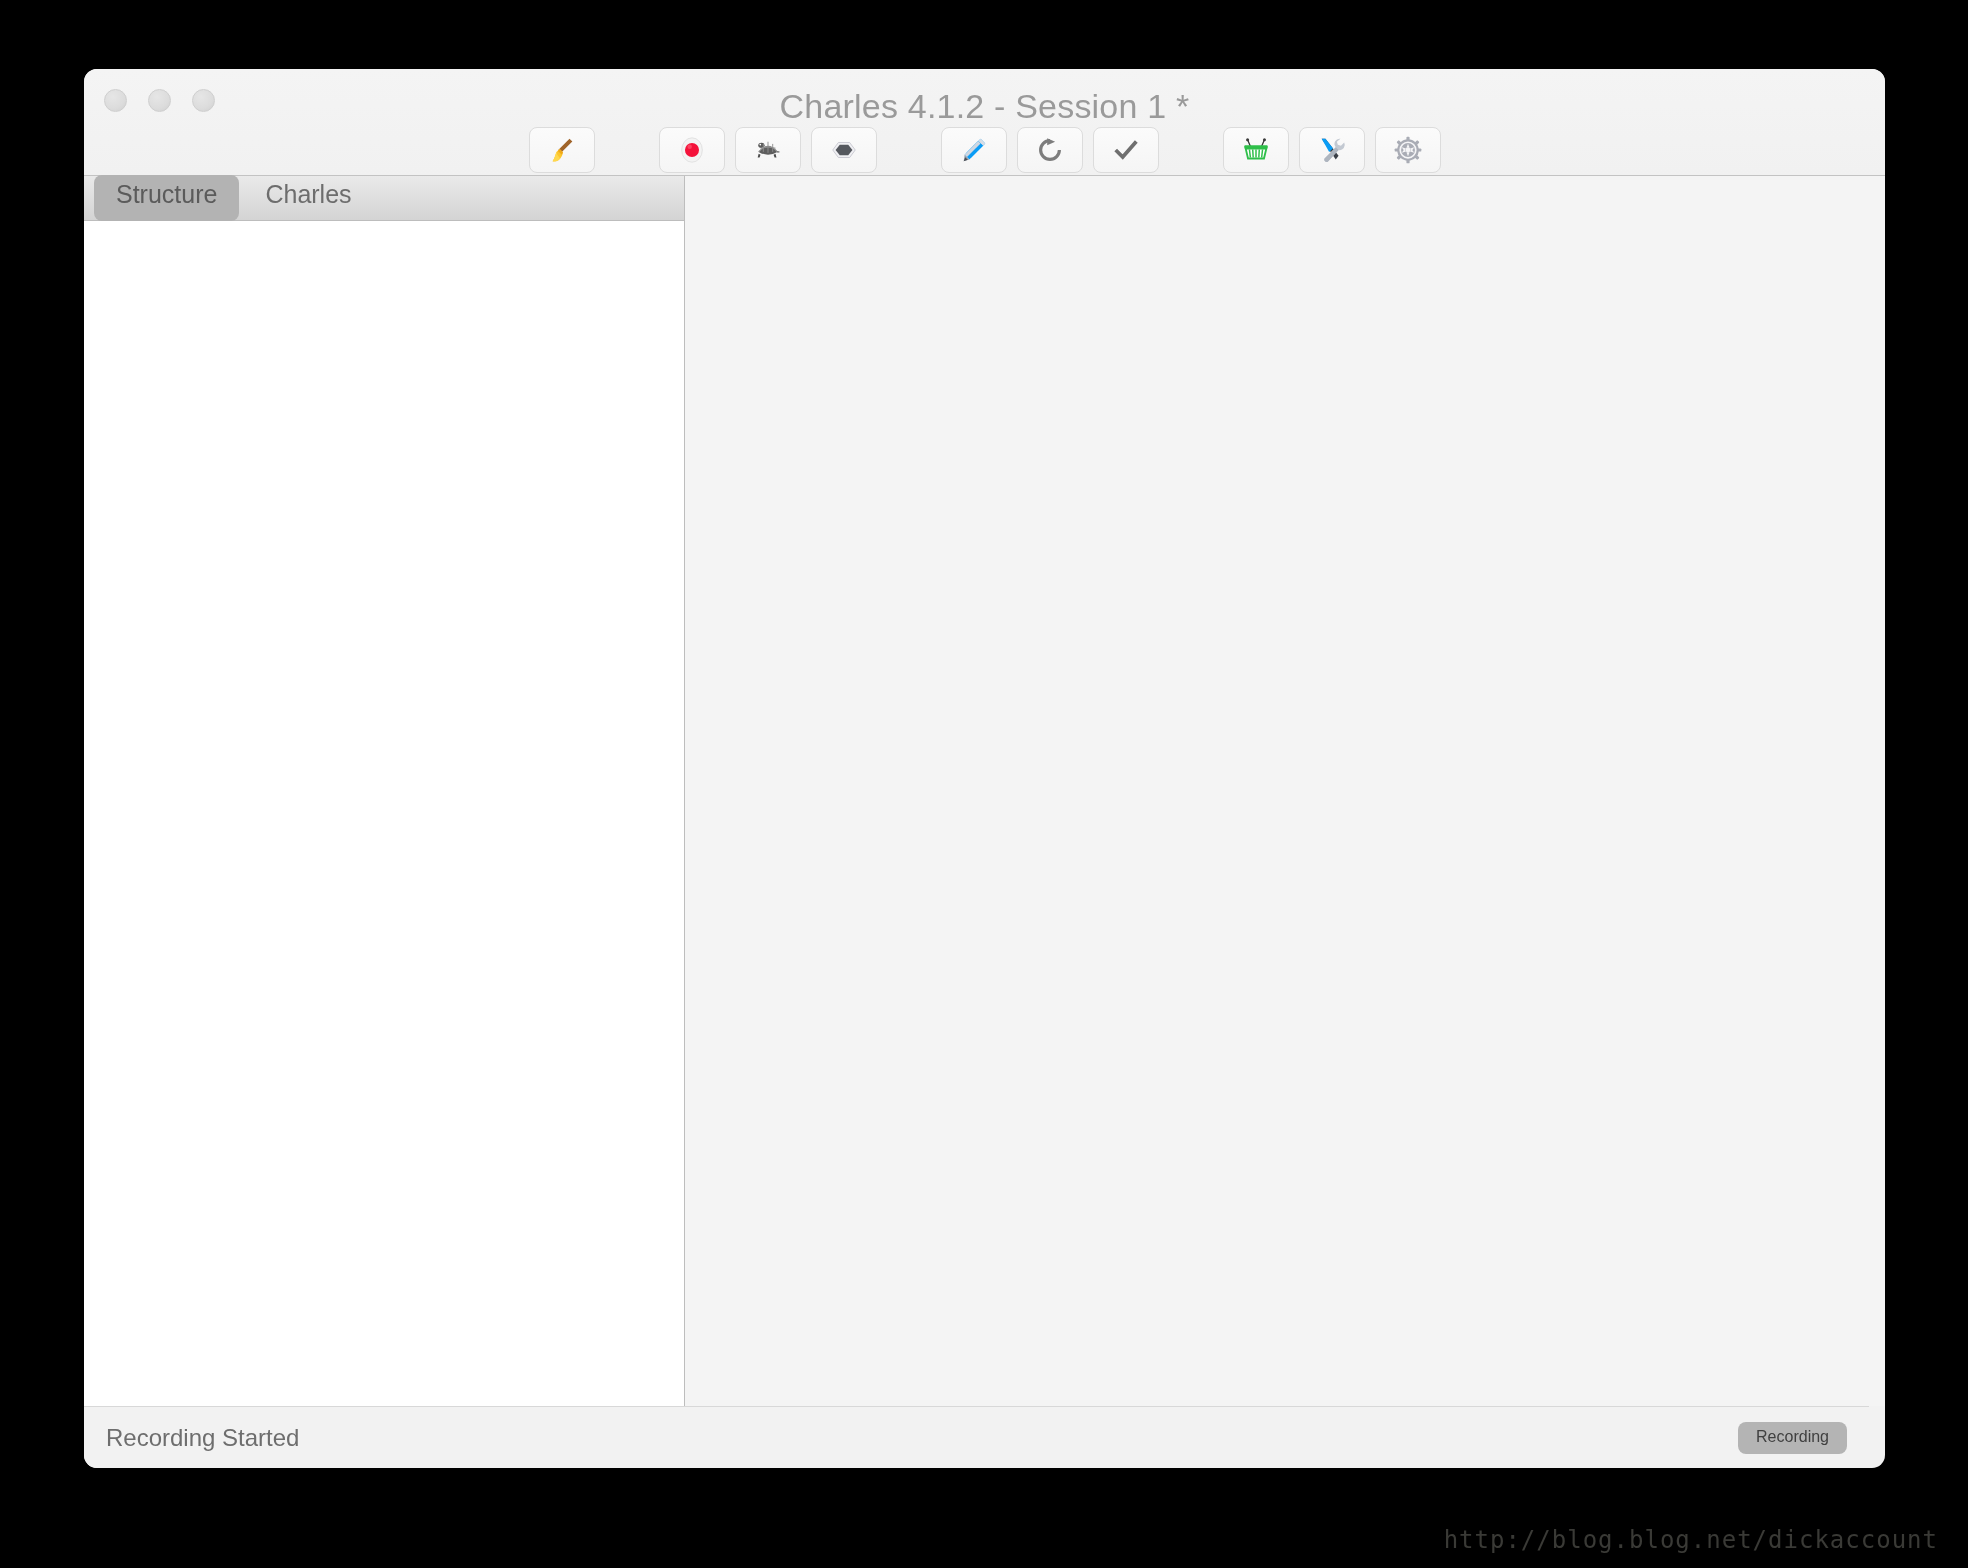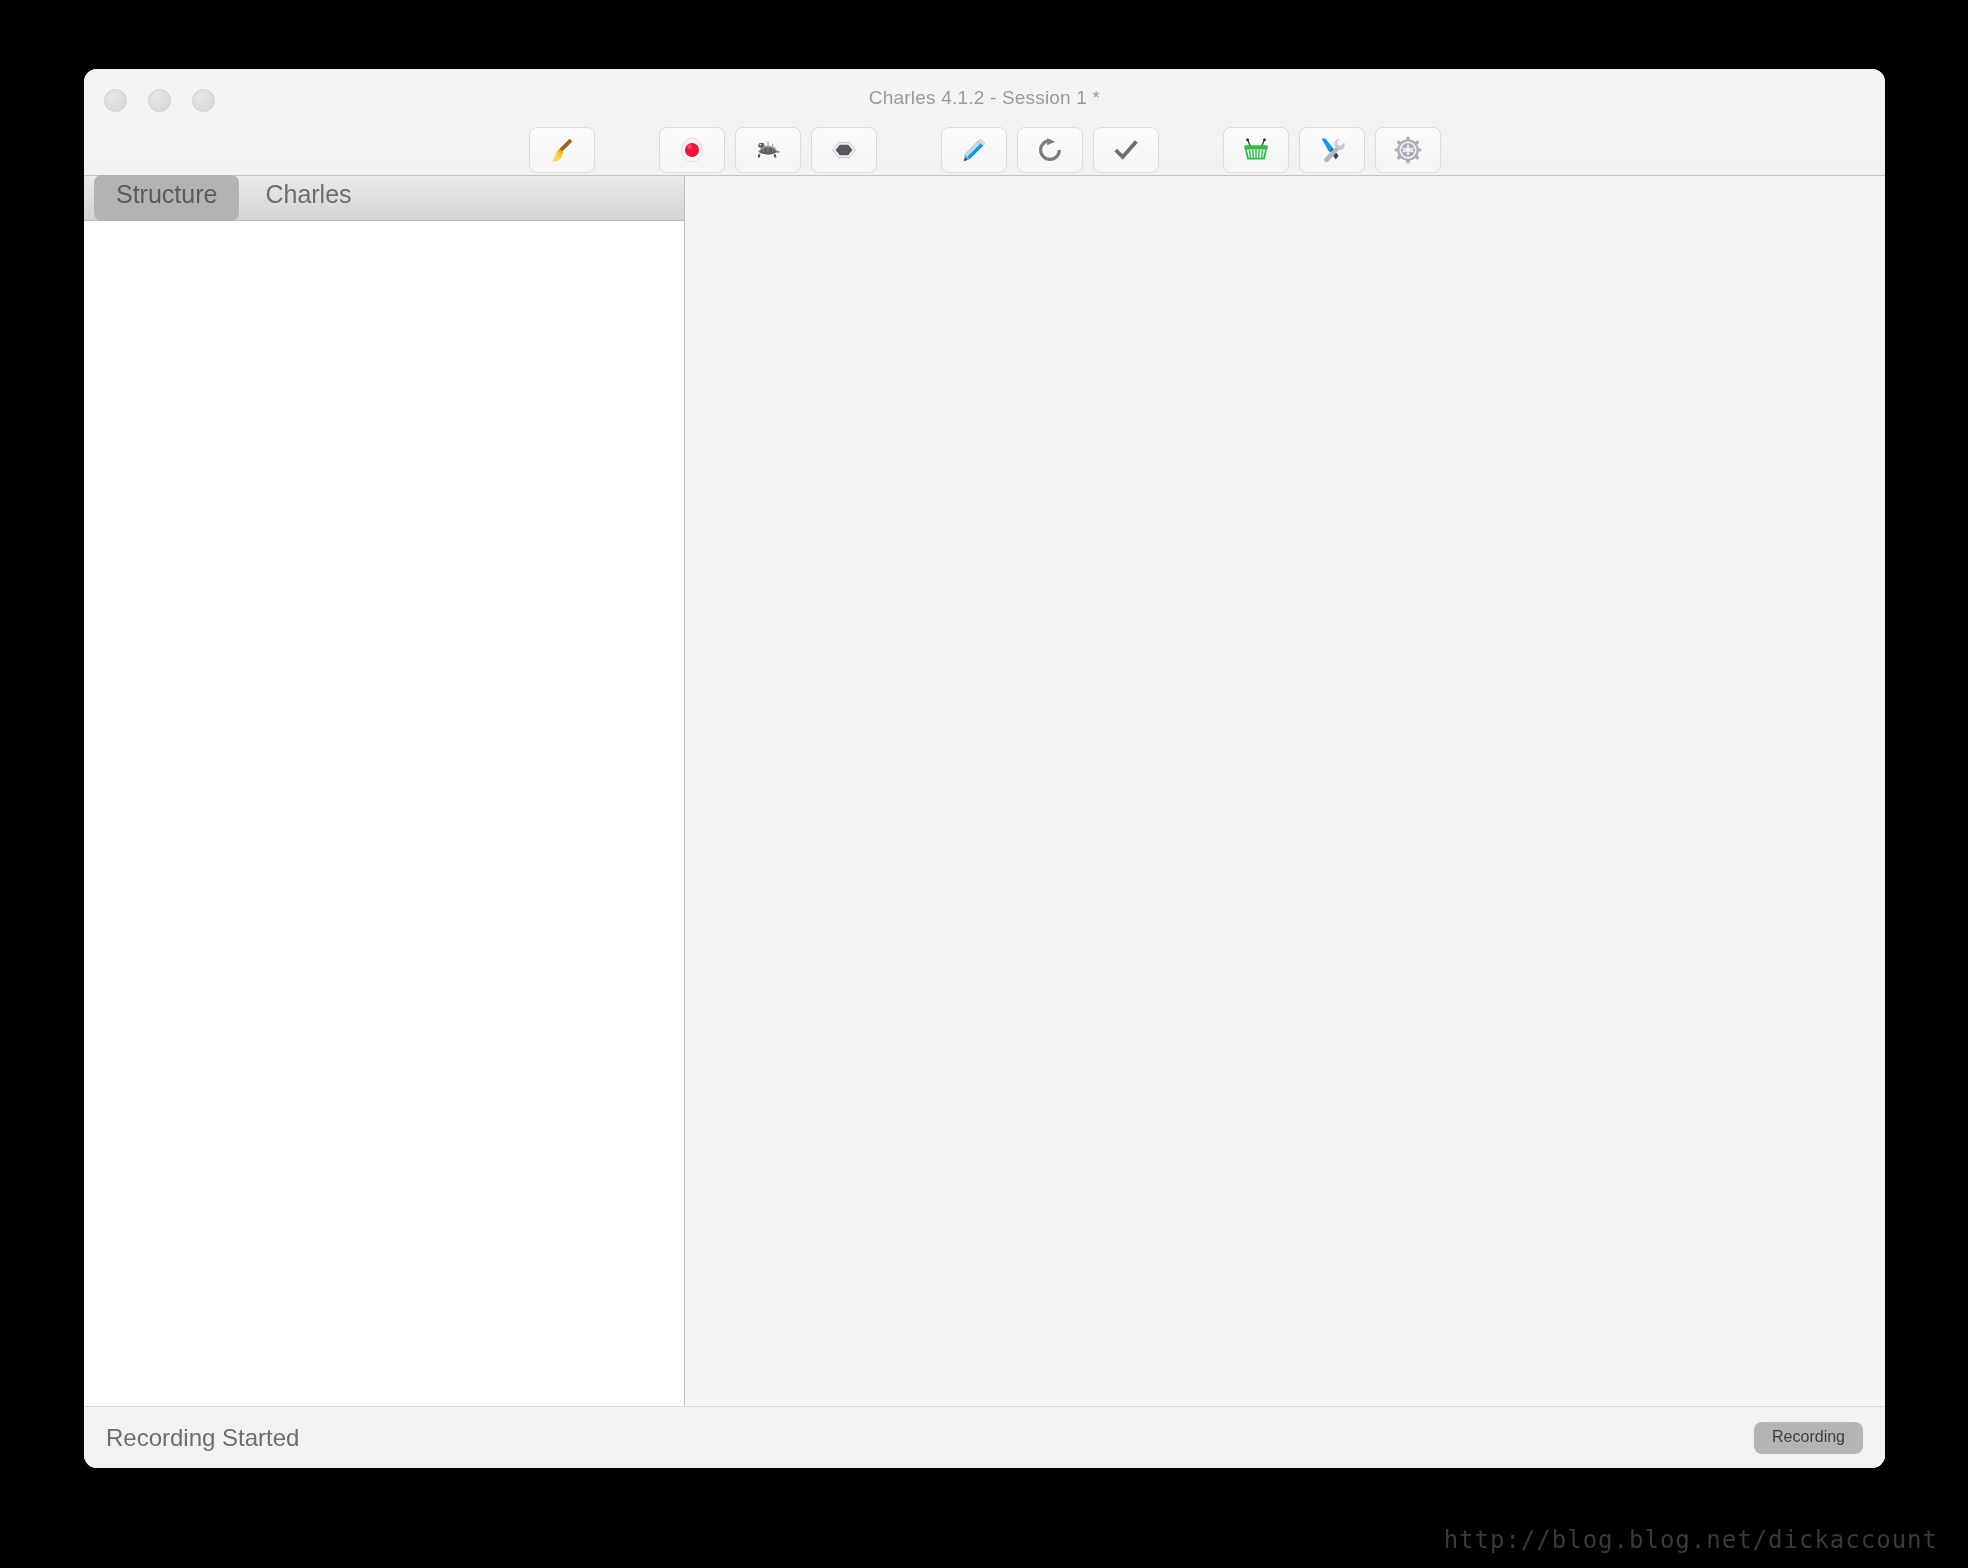--- a/index.html
+++ b/index.html
@@ -48,21 +48,21 @@
     background: radial-gradient(circle at 38% 32%, #e6e6e6 0%, #dcdcdc 60%, #cfcfcf 100%);
     border: 1px solid #cfcfcf;
     box-sizing: border-box;
   }
   #window-title {
     position: absolute;
     left: 0;
     right: 0;
     top: 18px;
     text-align: center;
-    font-size: 19px;
+    font-size: 34px;
     color: #9a9a9a;
     letter-spacing: 0.2px;
     font-weight: 400;
   }
 
   
   #toolbar {
     position: absolute;
     left: 0;
     right: 0;
@@ -146,21 +146,21 @@
   }
   #right-pane {
     flex: 1;
     background: #f4f4f4;
   }
 
   
   #status-bar {
     position: absolute;
     left: 0;
-    right: 0;
+    right: 16px;
     bottom: 0;
     height: 62px;
     background: #f2f2f2;
     border-top: 1px solid #d8d8d8;
     display: flex;
     align-items: center;
     justify-content: space-between;
     padding: 0 22px 0 22px;
     box-sizing: border-box;
   }

